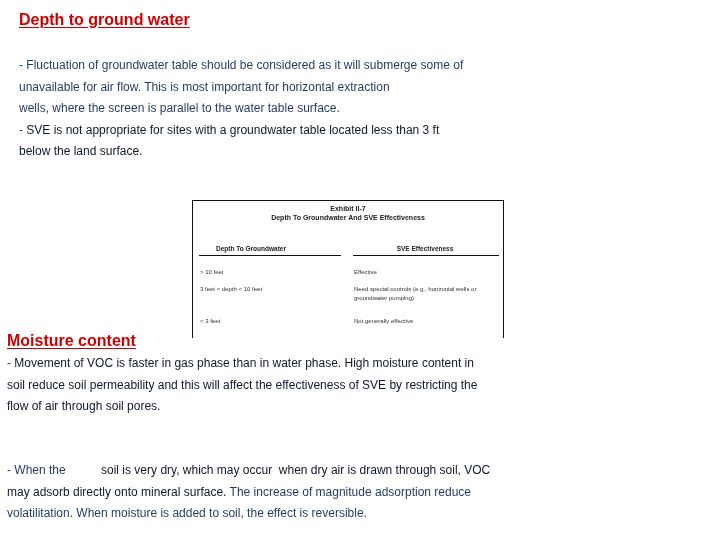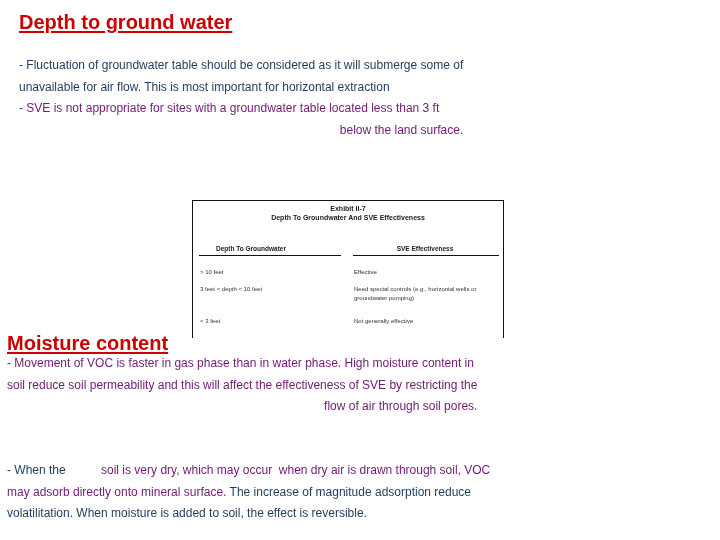--- a/index.html
+++ b/index.html
@@ -1,38 +1,39 @@
 <!DOCTYPE html>
 <html><head>
 <meta charset="utf-8">
 <style>
   html, body { margin:0; padding:0; background:#ffffff; }
   body { width:720px; height:540px; position:relative; overflow:hidden;
          font-family:"Liberation Sans", sans-serif; color:#1f3a5f; }
-  .heading { position:absolute; font-weight:bold; font-size:20px; color:#cc0000;
+  .heading { position:absolute; font-weight:bold; font-size:16px; color:#cc0000;
              text-decoration:underline; text-underline-offset:2px; white-space:nowrap; }
   .para { position:absolute; font-size:12px; line-height:21.5px; color:#1f3a5f; }
-  .red { color:#701a75;text-align:right; }
+  .red { color:#0f172a; }
   .line { display:block; white-space:nowrap; }
   .exhibit { position:absolute; left:192px; top:200px; width:310px; height:137px;
              border-left:1.5px solid #111; border-top:1.5px solid #111; border-right:1.5px solid #111;
              background:#fff; font-family:"Liberation Sans", sans-serif; color:#333; }
   .ex-title { position:absolute; left:0; right:0; top:3px; text-align:center; font-size:7px; font-weight:bold; line-height:9px; color:#222; }
   .ex-col-h { position:absolute; top:44px; font-size:6.5px; font-weight:bold; color:#222; text-align:center; }
   .ex-rule { position:absolute; top:54px; height:1px; background:#111; }
   .ex-cell { position:absolute; font-size:6px; line-height:9px; color:#333; }
 </style>
 </head>
 <body>
 
 <div class="heading" style="left:19px; top:11px;">Depth to ground water</div>
 
 <div class="para" style="left:19px; top:55px;">
   <span class="line">- Fluctuation of groundwater table should be considered as it will submerge some of</span>
   <span class="line">unavailable for air flow. This is most important for horizontal extraction</span>
+  <span class="line">wells, where the screen is parallel to the water table surface.</span>
   <span class="line"><span>- </span><span class="red">SVE is not appropriate for sites with a groundwater table located less than 3 ft</span></span>
   <span class="line red">below the land surface.</span>
 </div>
 
 <div class="exhibit">
   <div class="ex-title">
     <div>Exhibit II-7</div>
     <div>Depth To Groundwater And SVE Effectiveness</div>
   </div>
   <div class="ex-col-h" style="left:8px; width:100px;">Depth To Groundwater</div>

